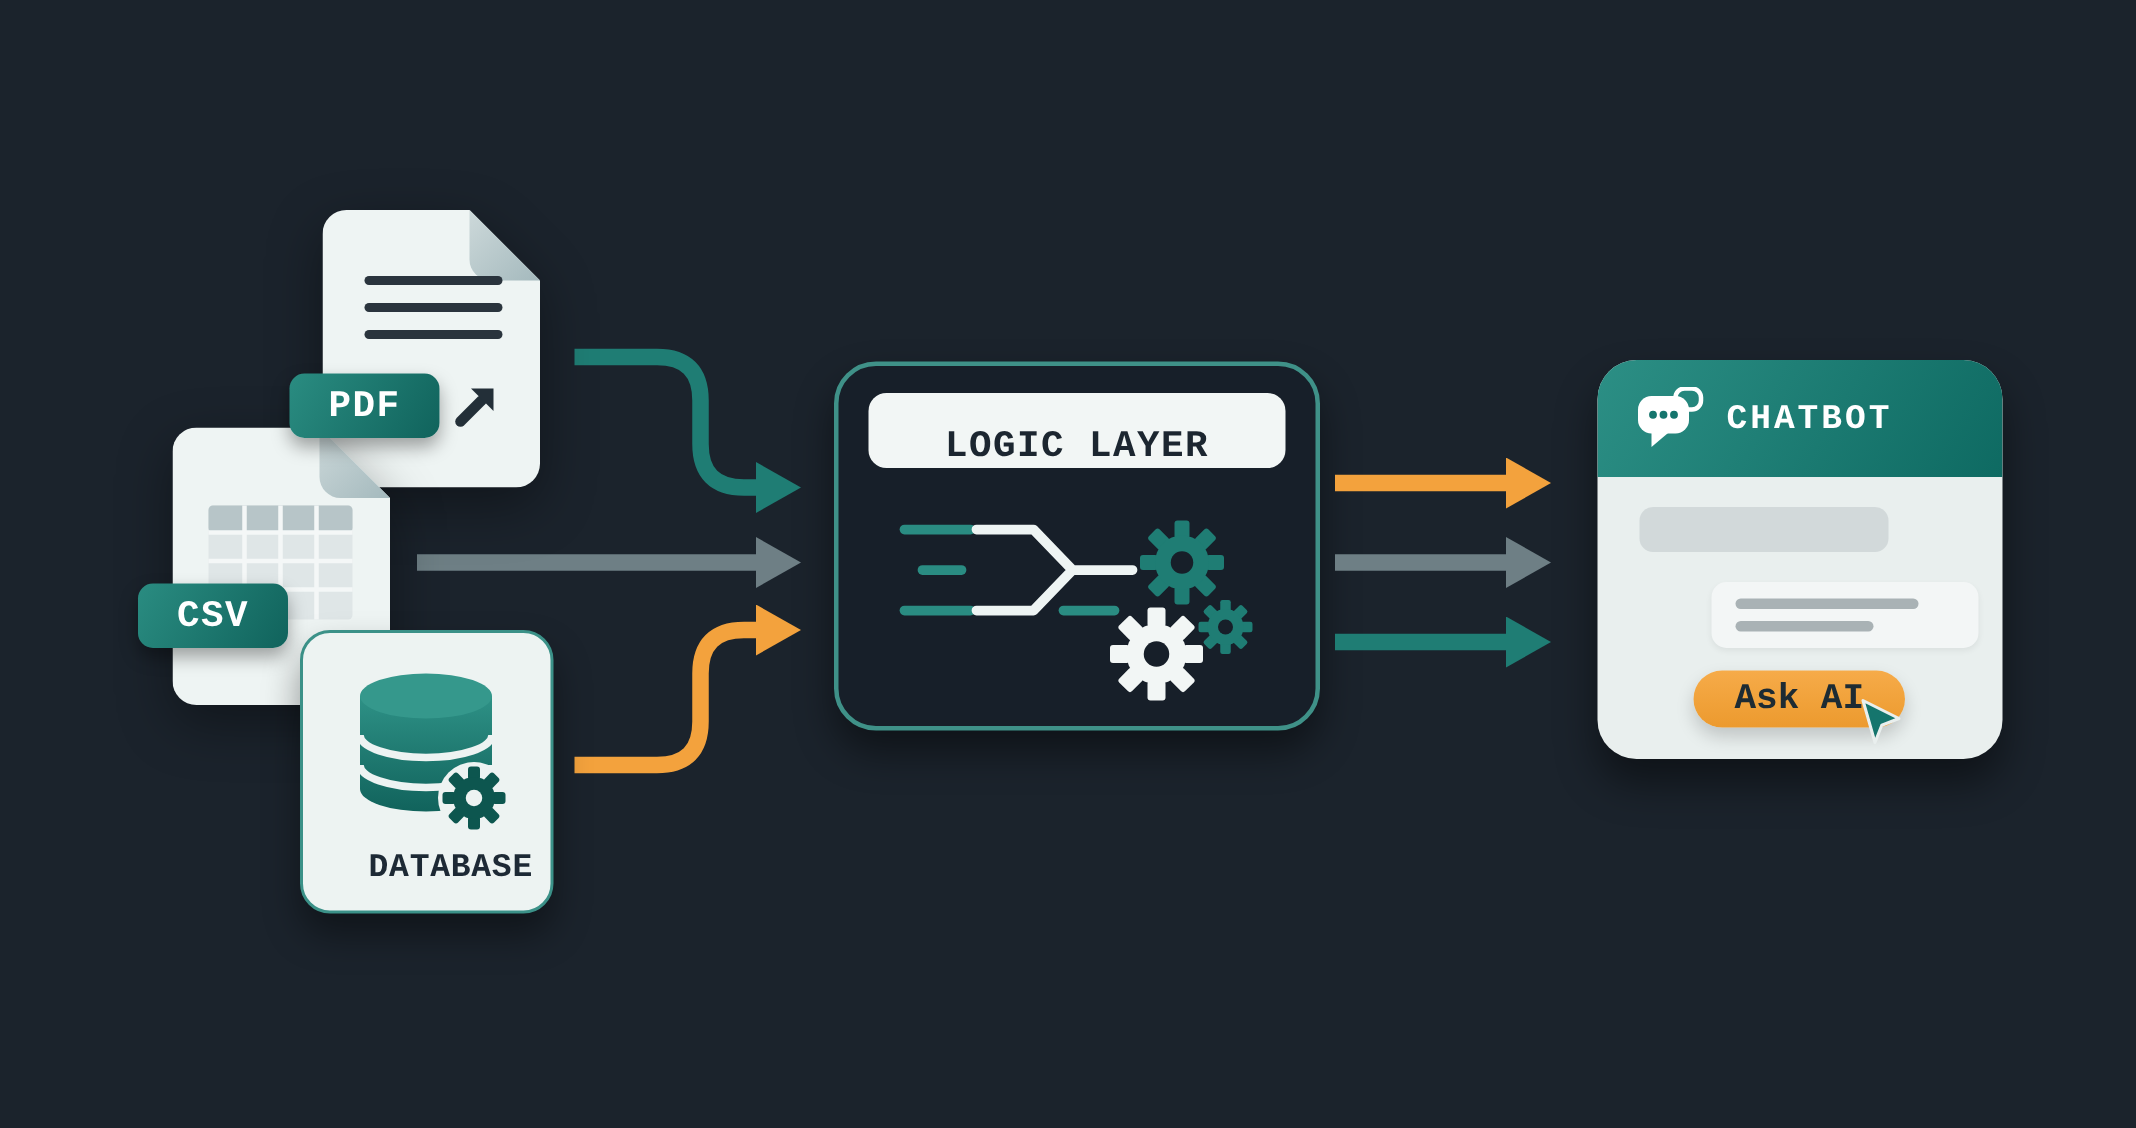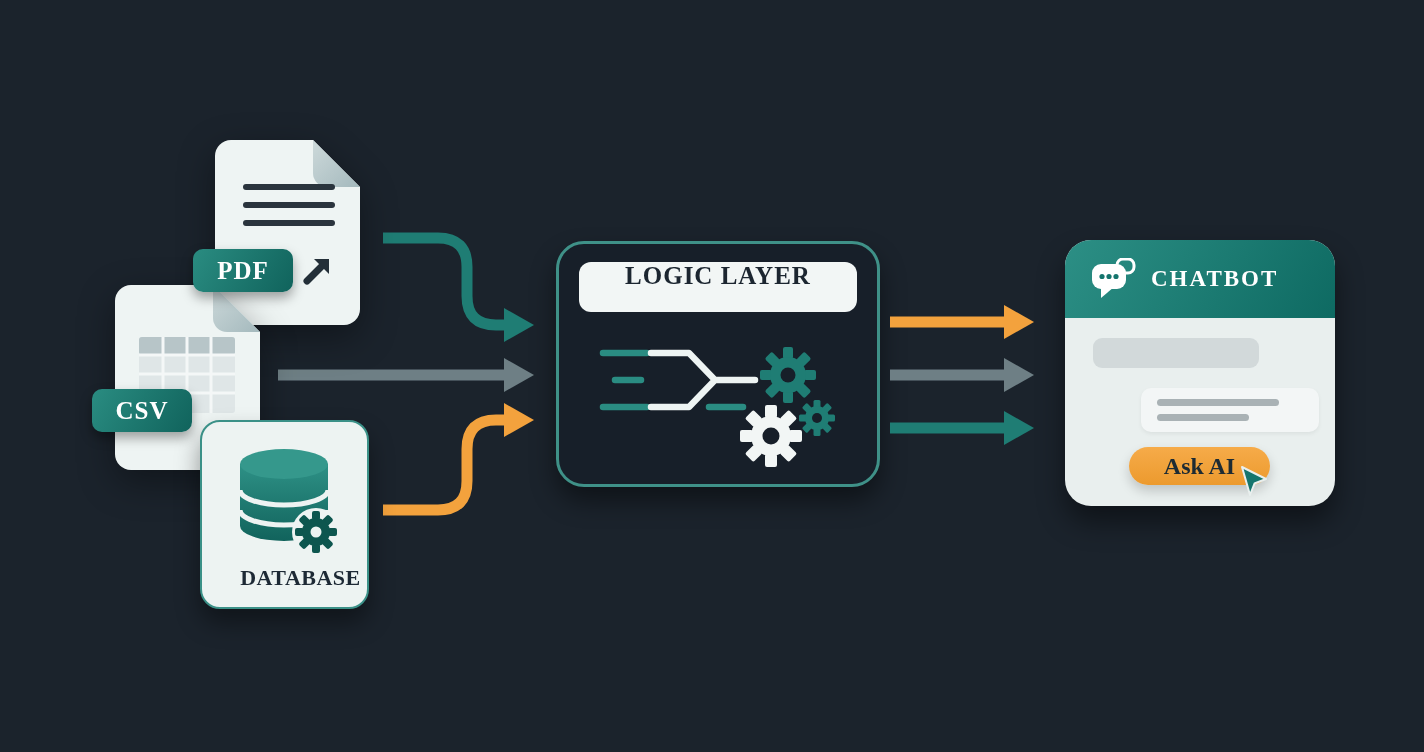--- a/index.html
+++ b/index.html
@@ -1,19 +1,19 @@
 <!DOCTYPE html>
 <html><head>
 <meta charset="utf-8">
 <style>
   html,body{margin:0;padding:0;background:#1b232c;}
   .canvas{
     position:relative;width:1424px;height:752px;overflow:hidden;
     background:#1b232c;
-    font-family:Liberation Serif, serif;
+    font-family:Liberation Mono, monospace;
   }
   .abs{position:absolute;}
   svg{display:block;}
 
   
   .doc{filter:drop-shadow(0 12px 18px rgba(0,0,0,.38));}
   .badge{
     display:flex;align-items:center;justify-content:center;
     background:linear-gradient(120deg,#2a8c81,#10635c);
     color:#ffffff;font-weight:800;font-size:25px;letter-spacing:1px;
@@ -31,21 +31,21 @@
 
   
   .logic-box{
     left:556px;top:241px;width:318px;height:240px;
     background:#171f29;border:3px solid #3f9188;border-radius:28px;
     box-shadow:0 14px 26px rgba(0,0,0,.45);
   }
   .logic-pill{
     position:absolute;left:20px;right:20px;top:18px;height:50px;
     background:#f2f6f5;border-radius:12px;
-    display:flex;align-items:flex-start;justify-content:center;
+    display:flex;align-items:flex-end;justify-content:center;
     font-size:25px;font-weight:800;color:#1c2630;letter-spacing:1px;
   }
 
   
   .chatbot-card{
     left:1065px;top:240px;width:270px;height:266px;border-radius:26px;
     background:#e9efee;overflow:hidden;box-shadow:0 16px 28px rgba(0,0,0,.45);
   }
   .chatbot-header{
     position:absolute;left:0;right:0;top:0;height:78px;

